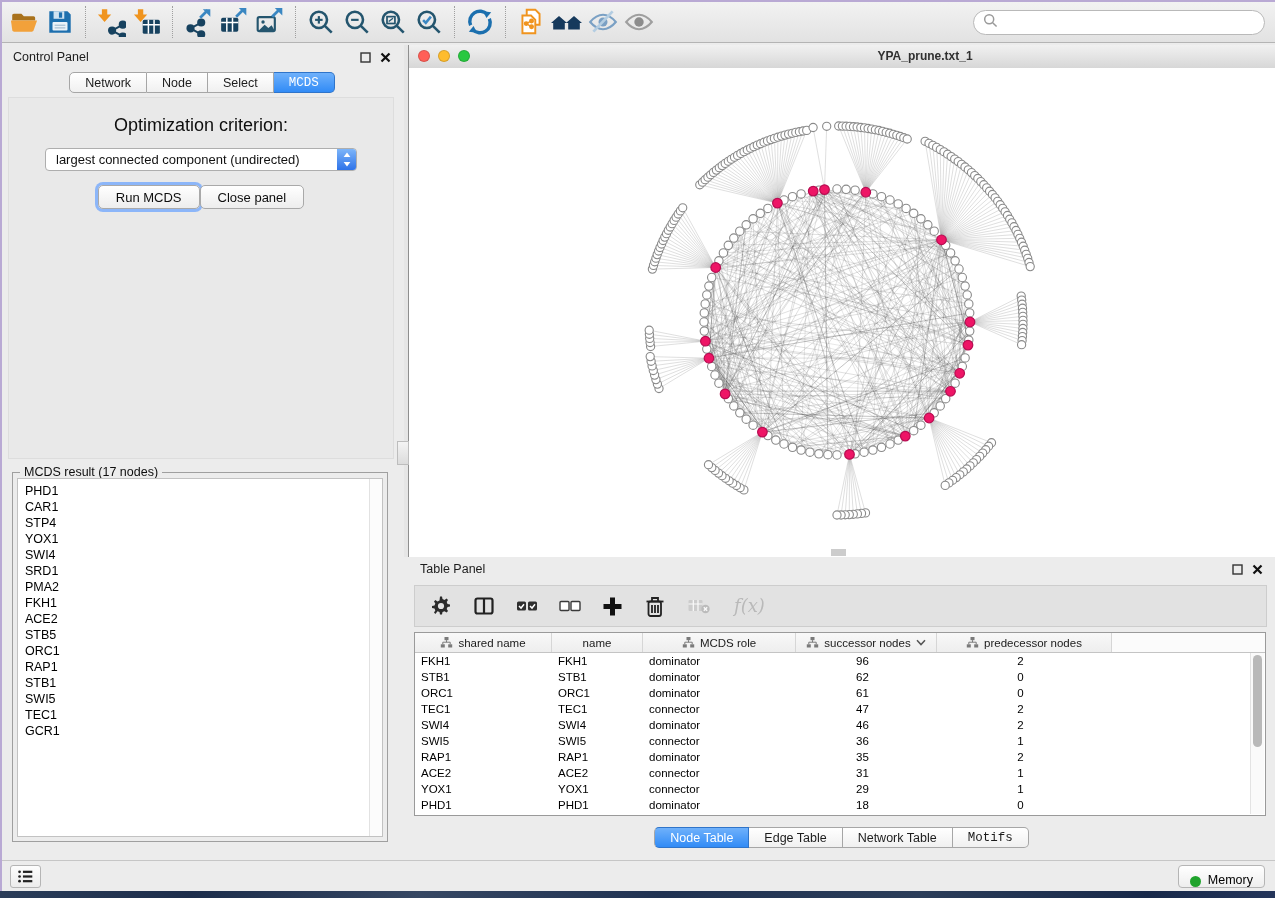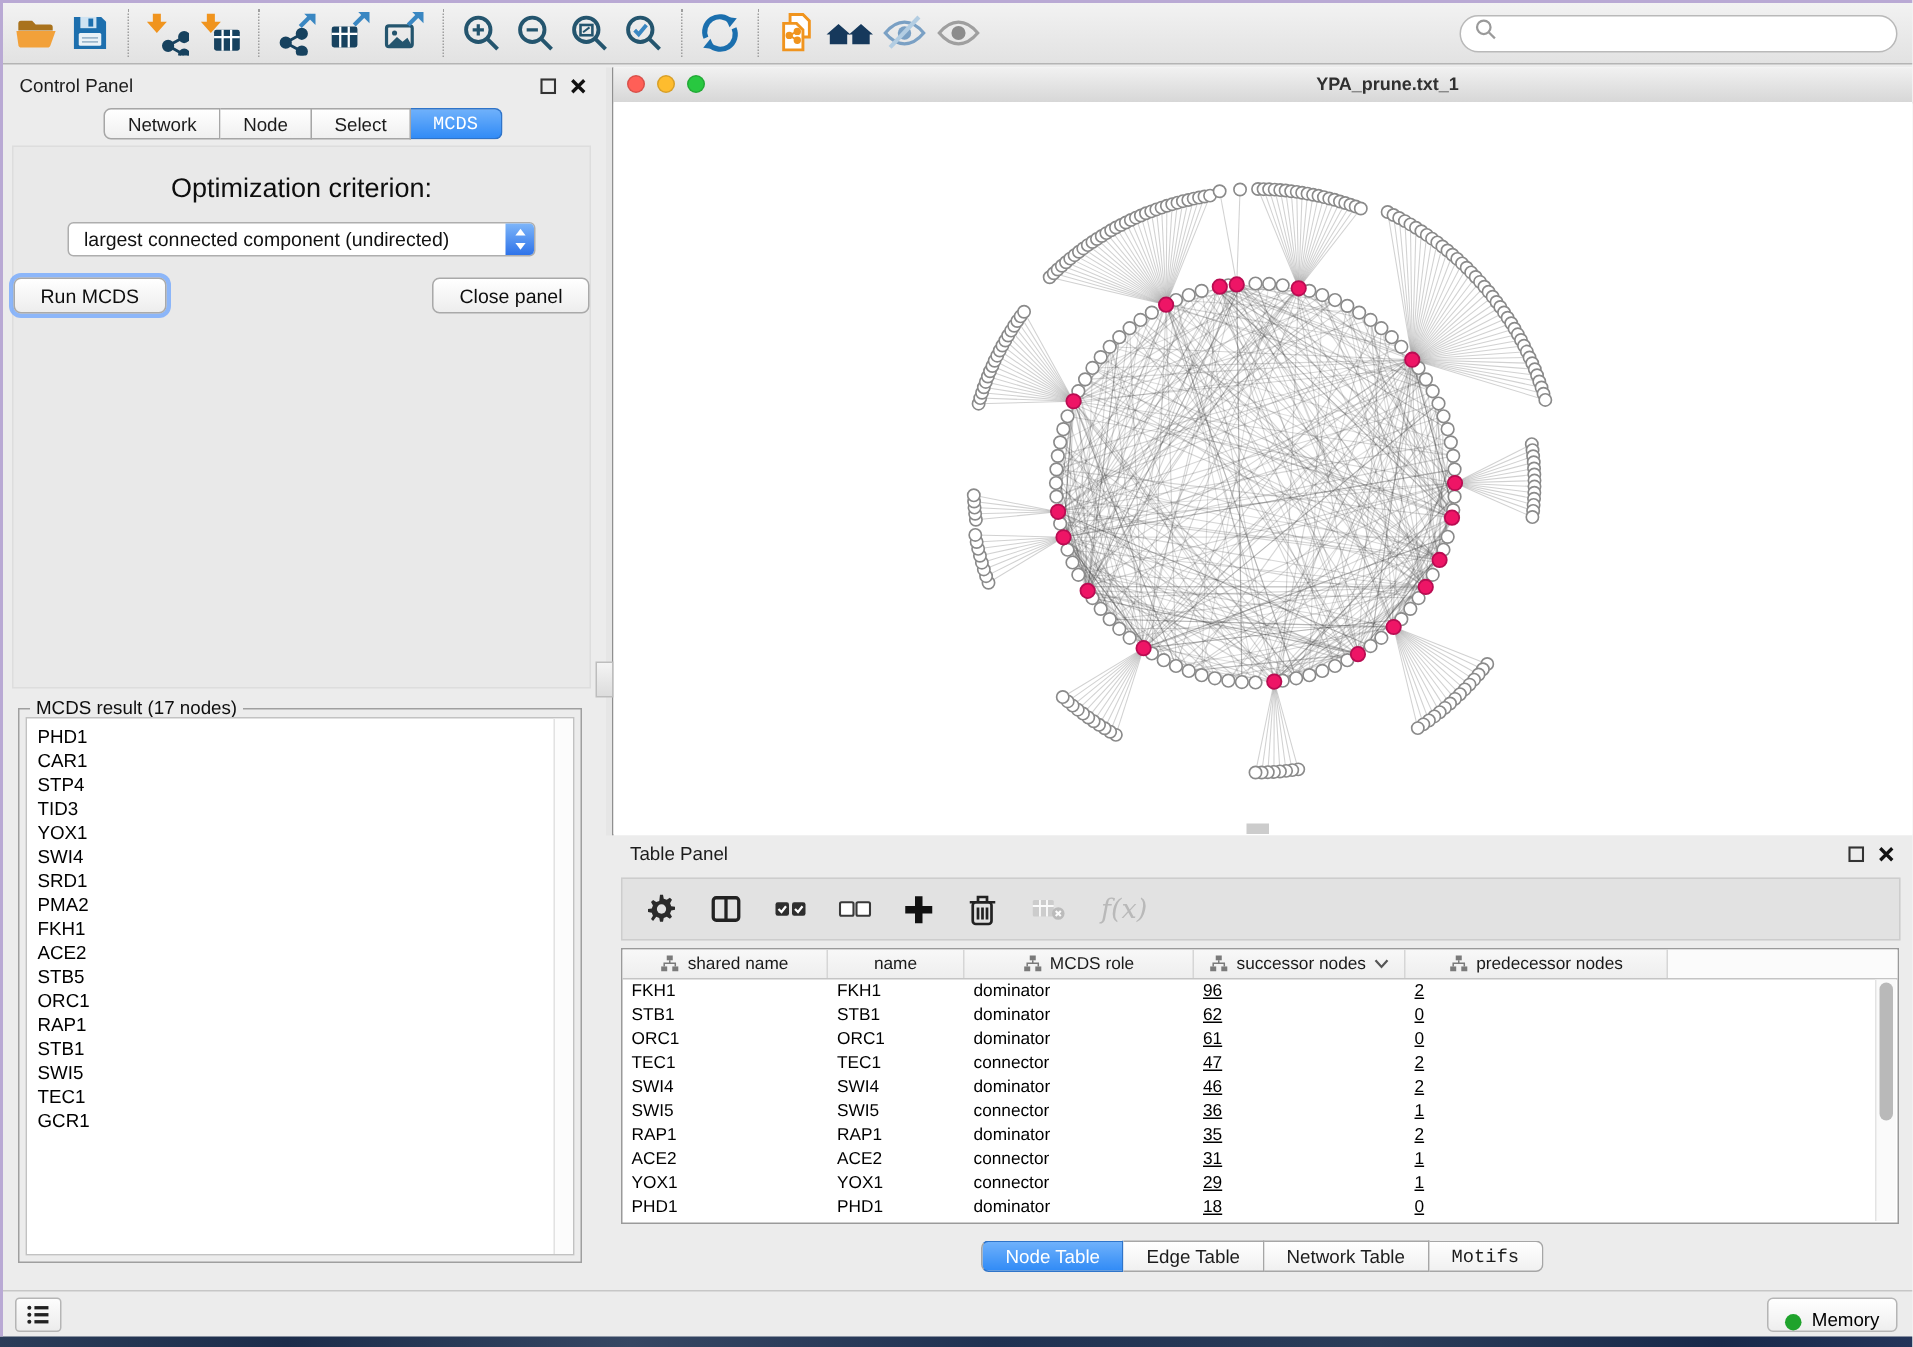--- a/index.html
+++ b/index.html
@@ -34,21 +34,21 @@
   .seg:last-child{border-radius:0 5px 5px 0;font-family:Liberation Mono, monospace;}
   .seg-active{background:linear-gradient(#6fb1fb,#318bf6);color:#fff;border-color:#2f74c9;}
   .cp-inner{position:absolute;left:8px;top:52px;width:386px;height:362px;background:#e9e9e9;
             border:1px solid #dddddd;box-sizing:border-box;}
   .opt-label{text-align:center;margin-top:17px;font-size:18px;color:#0e0e0e;}
   .dropdown{position:relative;margin:12px auto 0;width:312px;height:23px;background:#fff;
             border:1px solid #aeaeae;border-radius:4px;display:flex;align-items:center;
             padding-left:10px;font-size:13px;box-sizing:border-box;cursor:default;}
   .dd-stepper{position:absolute;right:0px;top:0px;width:19px;height:21px;border-radius:0 3px 3px 0;
               background:linear-gradient(#7db5f9,#2e73e9);display:flex;align-items:center;justify-content:center;}
-  .btn-row{display:flex;justify-content:space-between;gap:0;margin-top:14px;}
+  .btn-row{display:flex;justify-content:center;gap:0;margin-top:14px;}
   .mac-btn{height:24px;padding:0 17px;font-size:13px;color:#0e0e0e;background:linear-gradient(#ffffff,#ededed);
            border:1px solid #a9a9a9;border-radius:5px;font-family:"Liberation Sans",sans-serif;}
   .focus-ring{box-shadow:0 0 0 3px rgba(100,160,255,.7);}
   .groupbox{position:absolute;left:12px;top:427px;width:374px;height:368px;border:1px solid #9f9f9f;}
   .gb-legend{position:absolute;top:-8px;left:7px;background:#ececec;padding:0 4px;font-size:12.5px;color:#0e0e0e;}
   .gb-inner{position:absolute;left:4px;top:5px;right:4px;bottom:4px;background:#fff;border:1px solid #c2c2c2;
             display:flex;overflow:hidden;}
   .gb-items{flex:1;padding:4px 0 0 7px;font-size:12.5px;line-height:16px;color:#000;}
   .gb-scroll{width:12px;border-left:1px solid #e2e2e2;background:#fcfcfc;}
 
@@ -80,21 +80,21 @@
   .ttbtn{display:flex;align-items:flex-start;justify-content:center;}
   .ttbtn.disabled{opacity:.85;}
   .tp-table{position:absolute;left:6px;top:75px;width:852px;height:184px;background:#fff;
             border:1px solid #9a9a9a;box-sizing:border-box;overflow:hidden;}
   .thead{display:flex;height:19px;background:linear-gradient(#f8f8f8,#eeeeee);border-bottom:1px solid #c4c4c4;}
   .hcell{box-sizing:border-box;border-right:1px solid #d6d6d6;display:flex;align-items:center;
          justify-content:center;gap:5px;font-size:11.5px;color:#1a1a1a;overflow:hidden;}
   .hfill{flex:1;background:#fbfbfb;border-right:none;}
   .trow{display:flex;height:16px;align-items:center;}
   .tcell{box-sizing:border-box;font-size:11.5px;color:#000;padding:0 6px;overflow:hidden;white-space:nowrap;}
-  .t-left{text-align:left;} .t-right{text-align:left;padding-right:14px;text-decoration:underline;}
+  .t-left{text-align:left;} .t-right{text-align:center;padding-right:14px;}
   .tp-vscroll{position:absolute;right:1px;top:20px;bottom:1px;width:13px;background:#fafafa;
               border-left:1px solid #e3e3e3;}
   .tp-thumb{position:absolute;left:2px;top:2px;width:9px;height:92px;background:#b9b9b9;border-radius:5px;}
   .tp-tabs{position:absolute;left:0;right:0;top:270px;display:flex;justify-content:center;}
 
   
   .status-bar{position:absolute;left:0;top:860px;width:1275px;height:31px;background:#ececec;
               border-top:1px solid #c6c6c6;display:flex;align-items:center;padding:0 10px;box-sizing:border-box;}
   .sq-btn{width:31px;height:23px;background:linear-gradient(#fdfdfd,#ececec);border:1px solid #b5b5b5;
           border-radius:3px;display:flex;align-items:center;justify-content:center;}
@@ -329,21 +329,20 @@
         <button class="mac-btn">Close panel</button>
       </div>
     </div>
     <div class="groupbox">
       <span class="gb-legend">MCDS result (17 nodes)</span>
       <div class="gb-inner">
         <div class="gb-items">
             <div>PHD1</div>
             <div>CAR1</div>
             <div>STP4</div>
-            <div>TID3</div>
             <div>YOX1</div>
             <div>SWI4</div>
             <div>SRD1</div>
             <div>PMA2</div>
             <div>FKH1</div>
             <div>ACE2</div>
             <div>STB5</div>
             <div>ORC1</div>
             <div>RAP1</div>
             <div>STB1</div>

